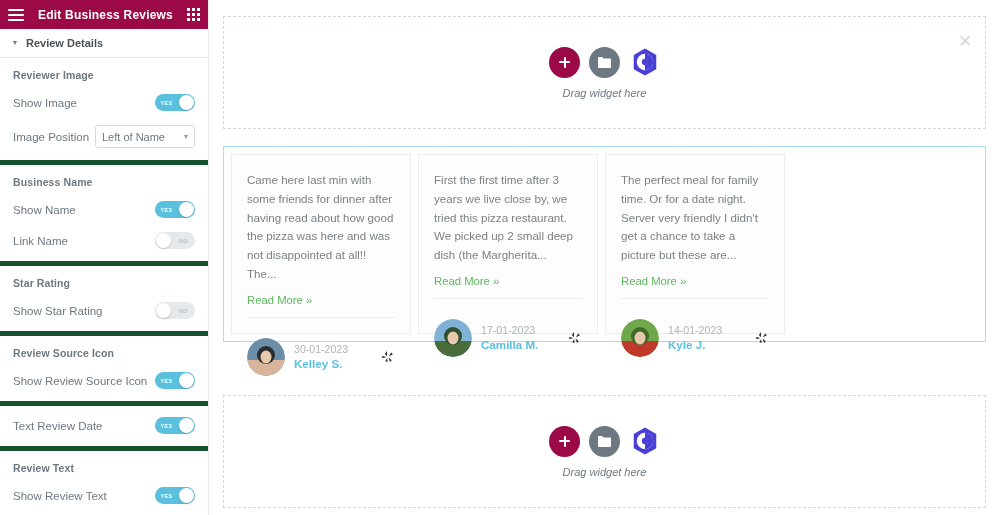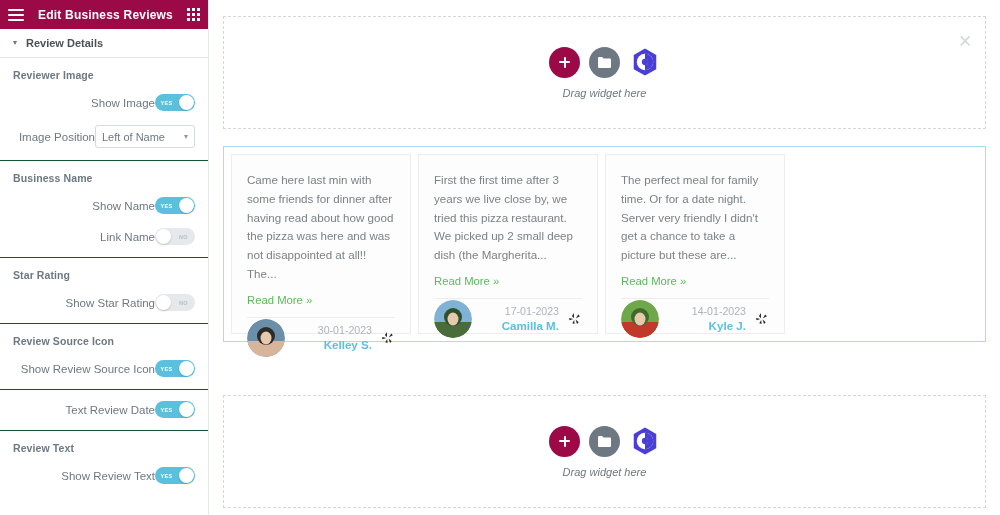--- a/index.html
+++ b/index.html
@@ -46,27 +46,27 @@
   .accordion-head {
     height: 29px; display: flex; align-items: center; gap: 9px;
     padding: 0 13px;
     border-bottom: 1px solid #e6e9ec;
     background: #fff;
     cursor: pointer;
   }
   .acc-caret { color: #6d7882; font-size: 8px; line-height: 1; }
   .acc-label { font-size: 11px; font-weight: bold; color: #495157; }
 
-  .section { border-bottom: 1px solid #14532d; padding: 11px 13px 12px 13px; }
+  .section { border-bottom: 5px solid #14532d; padding: 11px 13px 12px 13px; }
   .section:last-child { border-bottom: none; }
   .sec-title {
     font-size: 10.5px; font-weight: bold; color: #6d7882;
     margin-bottom: 13px; letter-spacing: .1px;
   }
-  .ctrl-row { display: flex; align-items: center; justify-content: flex-end; margin-bottom: 14px; }
+  .ctrl-row { display: flex; align-items: center; justify-content: space-between; margin-bottom: 14px; }
   .ctrl-row:last-child { margin-bottom: 0; }
   .ctrl-label { font-size: 11.5px; color: #6d7882; }
 
   
   .switch {
     width: 40px; height: 17px; border-radius: 9px;
     position: relative; cursor: pointer; flex: 0 0 40px;
     display: flex; align-items: center;
   }
   .switch.on { background: #5bc0de; justify-content: flex-start; }
@@ -163,22 +163,22 @@
   .review-text {
     font-size: 11.6px; line-height: 1.62; color: #7a8287;
     margin: 0 0 10px 0;
   }
   .read-more {
     font-size: 11.3px; color: #5cb85c; text-decoration: none;
     margin-bottom: 11px; display: inline-block; cursor: pointer;
   }
   .card-foot {
     border-top: 1px solid #ebedef;
-    padding-top: 1px; margin-top: auto;
-    display: flex; align-items: center; gap: 9px; text-align: right;
+    padding-top: 20px; margin-top: auto;
+    display: flex; align-items: center; gap: 9px;
   }
   .avatar {
     width: 38px; height: 38px; border-radius: 50%;
     flex: 0 0 38px; overflow: hidden; position: relative;
   }
   .meta { flex: 1; display: flex; flex-direction: column; gap: 2px; }
   .r-date { font-size: 10.6px; color: #adb4ba; }
   .r-name { font-size: 11.6px; font-weight: bold; color: #5bc0de; cursor: pointer; }
   .yelp-mark { width: 14px; height: 14px; flex: 0 0 14px; }
 </style>

